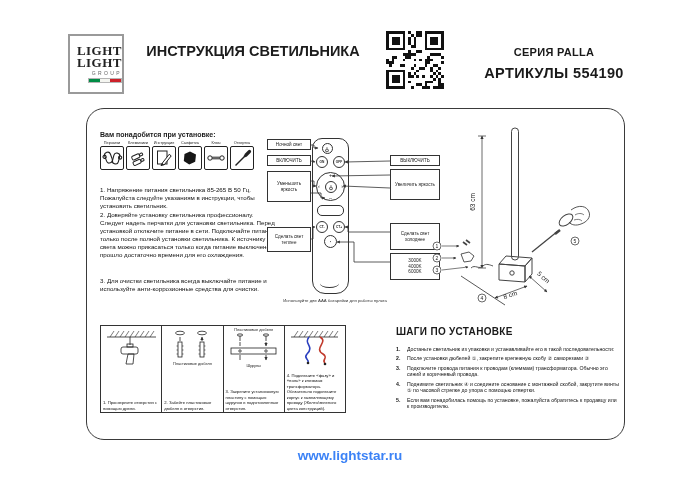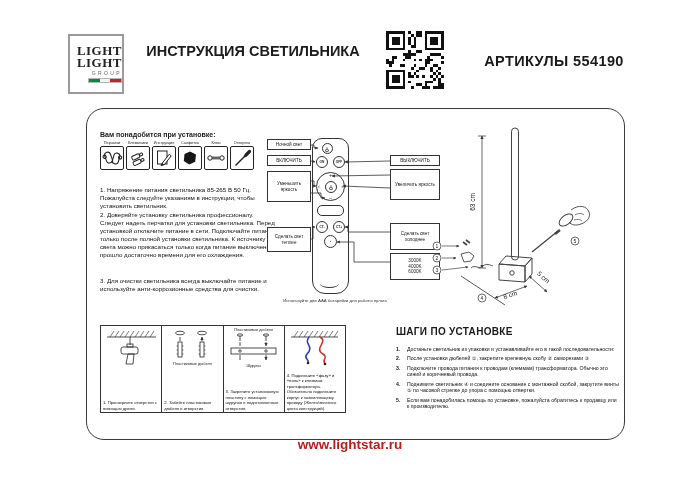--- a/index.html
+++ b/index.html
@@ -53,21 +53,21 @@
          padding:2px 2px 1px;box-sizing:border-box;}
   .panel:last-child{border-right:none;}
   .panel-label{font-size:3.9px;color:#222;text-align:center;line-height:1.1;}
   .panel-caption{font-size:4.2px;line-height:1.3;color:#111;margin-top:auto;align-self:stretch;}
   
   .steps-heading{position:absolute;left:396px;top:326px;font-size:10px;font-weight:bold;letter-spacing:.3px;}
   .steps-list{position:absolute;left:396px;top:346px;width:224px;display:flex;flex-direction:column;gap:2.5px;}
   .step{display:grid;grid-template-columns:11px 1fr;font-size:5.2px;line-height:1.3;color:#111;}
   .step .num{font-weight:bold;}
   
-  .footer{position:absolute;left:0;top:437px;width:700px;text-align:center;font-weight:bold;font-size:13.5px;color:#b91c1c;}
+  .footer{position:absolute;left:0;top:448px;width:700px;text-align:center;font-weight:bold;font-size:13.5px;color:#3b82f6;}
   svg text{font-family:"Liberation Sans",sans-serif;fill:#222;}
 </style>
 </head>
 <body>
 
 <div class="page">
 
   <div class="logo-box">
     <div class="logo-word">LIGHT</div>
     <div class="logo-word">LIGHT</div>
@@ -178,20 +178,21 @@
       <rect x="20" y="20" width="1" height="1"></rect>
       <path d="M0 0h7v7h-7z M1 1v5h5v-5z" fill-rule="evenodd"></path>
       <rect x="2" y="2" width="3" height="3"></rect>
       <path d="M14 0h7v7h-7z M15 1v5h5v-5z" fill-rule="evenodd"></path>
       <rect x="16" y="2" width="3" height="3"></rect>
       <path d="M0 14h7v7h-7z M1 15v5h5v-5z" fill-rule="evenodd"></path>
       <rect x="2" y="16" width="3" height="3"></rect>
     </svg>
 
   <div class="series">
+    <div class="s1">СЕРИЯ PALLA</div>
     <div class="s2">АРТИКУЛЫ 554190</div>
   </div>
 
   <div class="main-box"></div>
 
   <div class="tools-heading">Вам понадобится при установке:</div>
   <div class="tools-row">
     <div class="tool">
       <div class="tool-label">Перчатки</div>
       <div class="tool-box">

